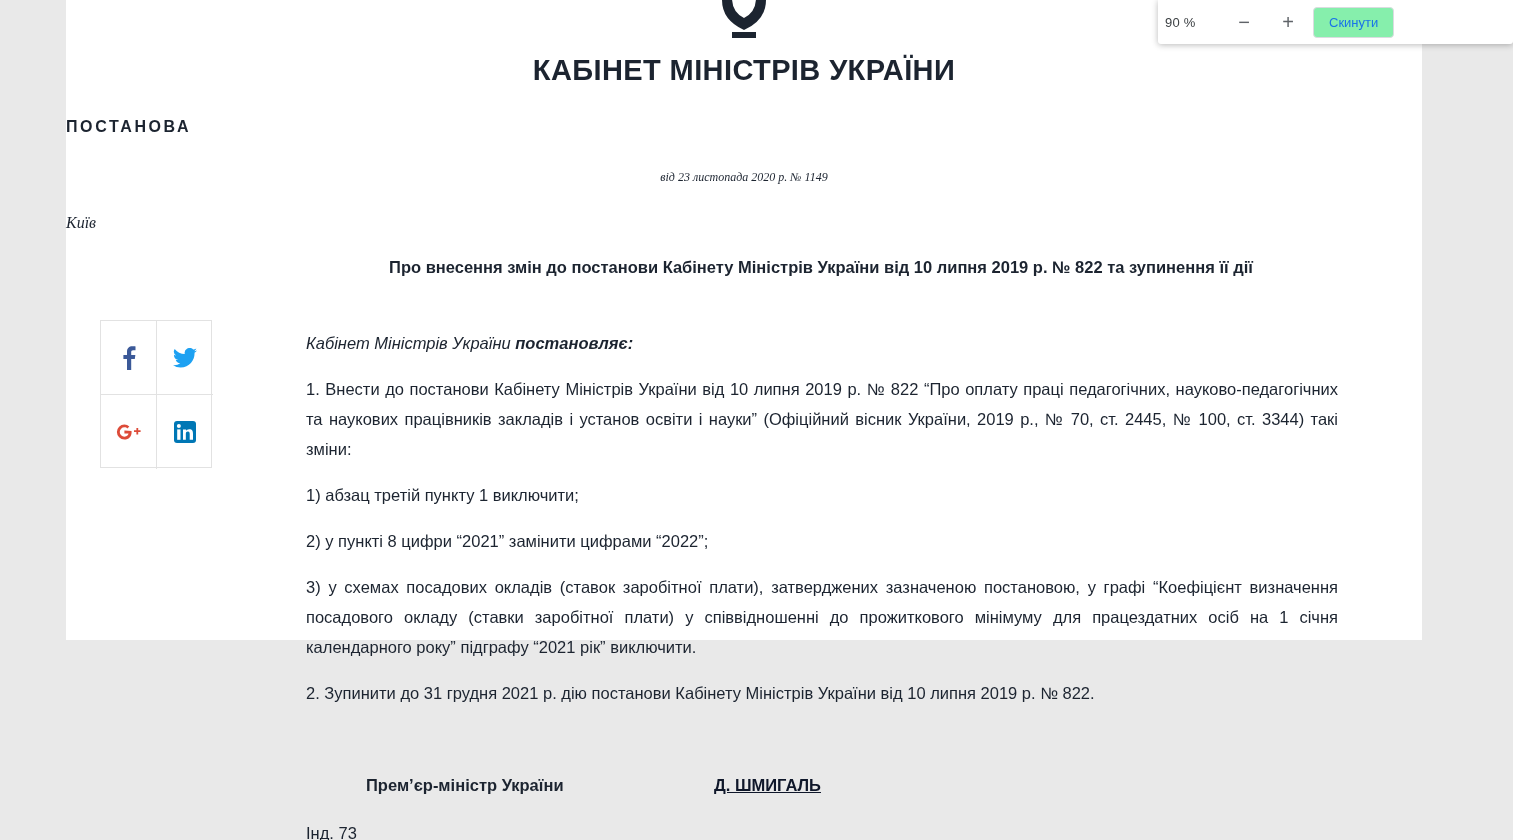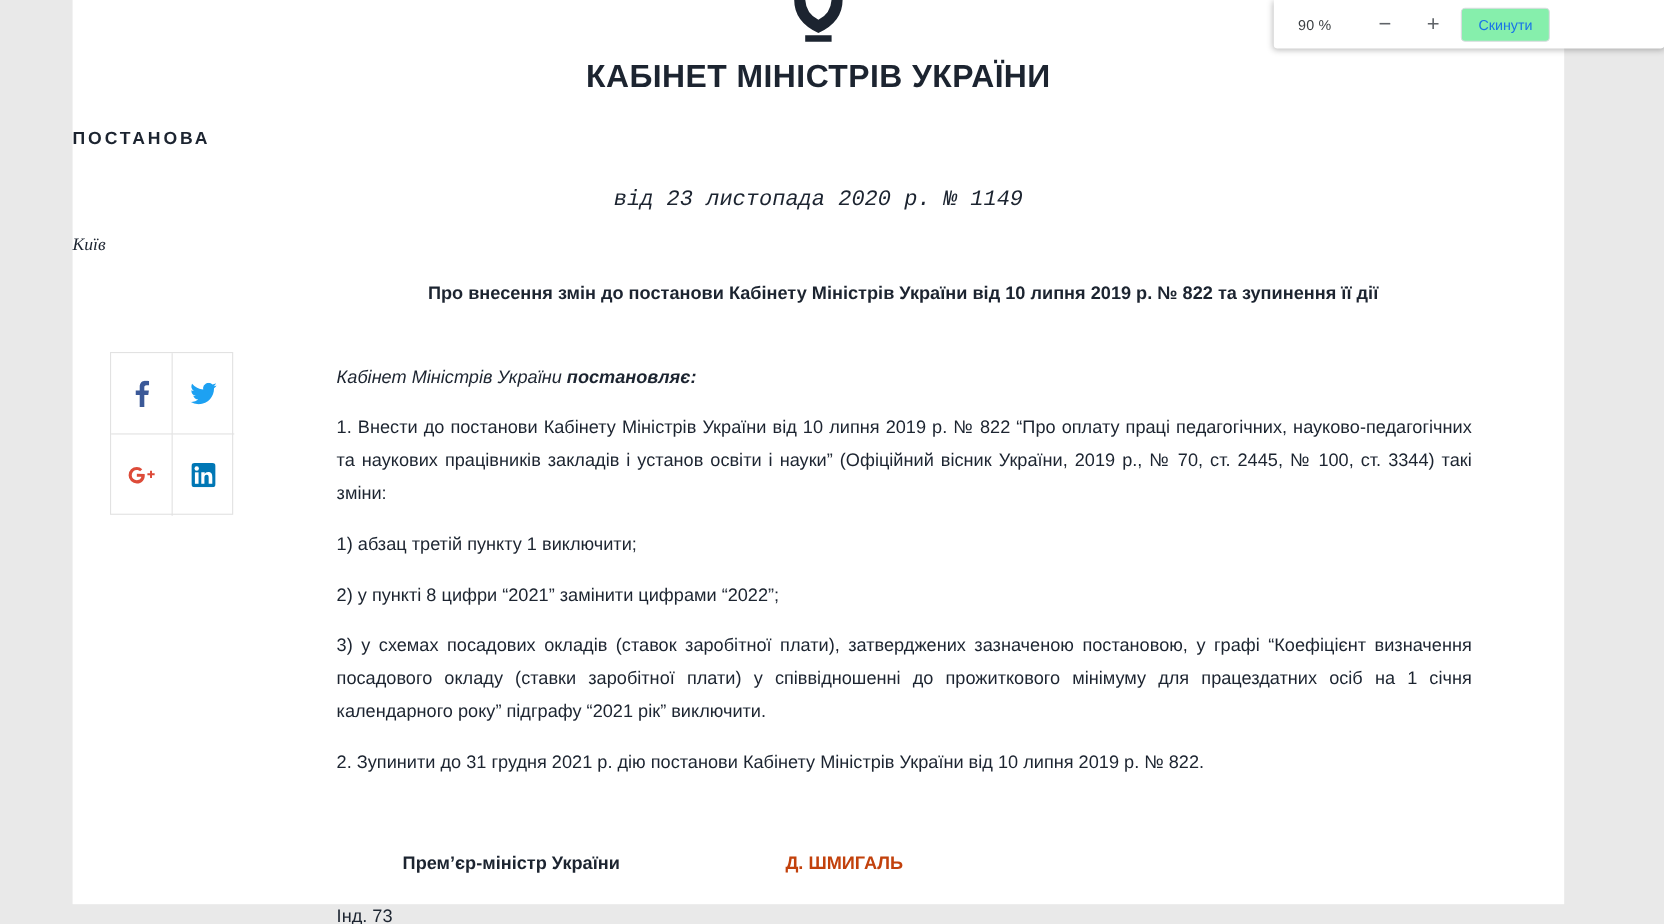--- a/index.html
+++ b/index.html
@@ -14,40 +14,40 @@
     overflow: hidden;
     position: relative;
   }
 
   
   #page-sheet {
     position: absolute;
     left: 66px;
     top: 0;
     width: 1356px;
-    height: 822px;
+    height: 640px;
     background: #ffffff;
   }
 
   
   #zoom-bubble {
     position: absolute;
     right: 0px;
     top: 0px;
     width: 355px;
     height: 44px;
     background: #ffffff;
     box-shadow: 0 1px 6px rgba(0,0,0,0.28);
     border-radius: 0 0 3px 3px;
     display: flex;
     align-items: center;
     z-index: 50;
   }
   #zoom-level {
-    margin-left: 22px;
+    margin-left: 7px;
     font-size: 13px;
     color: #3c4043;
     letter-spacing: .2px;
     min-width: 52px;
   }
   .zoom-btn {
     width: 34px;
     height: 34px;
     margin-left: 10px;
     border: none;
@@ -113,23 +113,23 @@
     font-size: 16px;
     font-weight: bold;
     letter-spacing: 2.6px;
     color: #1c2430;
   }
   .doc-date {
     position: absolute;
     left: 0; right: 0;
     top: 170px;
     text-align: center;
-    font-size: 20px;
-    color: #1c2430;
-    font-family: Liberation Mono, monospace;
+    font-size: 12px;
+    color: #1c2430;
+    font-family: Liberation Serif, serif;
     font-style: italic;
   }
   .doc-city {
     position: absolute;
     left: 0; right: 0;
     top: 214px;
     text-align: left;
     font-size: 16px;
     color: #1c2430;
     font-family: "Liberation Serif", serif;
@@ -171,21 +171,22 @@
     font-weight: bold;
     color: #1c2430;
     margin-left: 22px;
   }
   .signer {
     position: absolute;
     left: 648px;
     top: 776px;
     font-size: 16.5px;
     font-weight: bold;
-    color: #c2410c;
+    color: #0f172a;
+    text-decoration: underline;
   }
   .index-line {
     position: absolute;
     left: 240px;
     top: 824px;
     font-size: 16.5px;
     color: #1c2430;
   }
 
   

